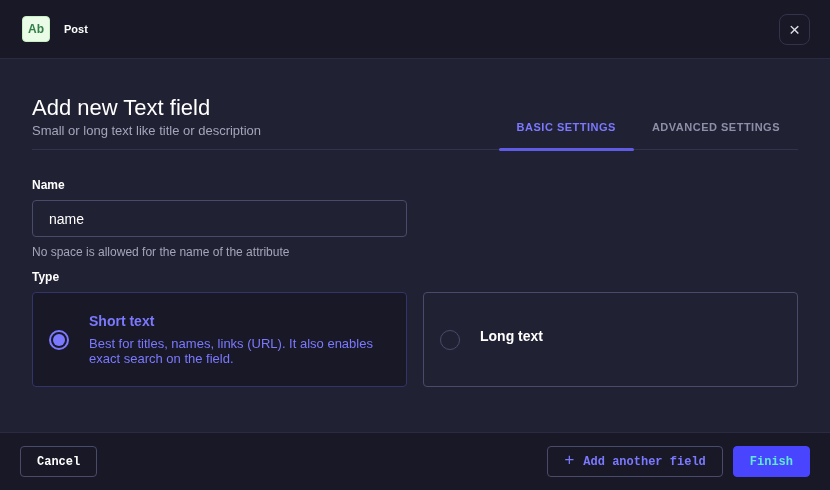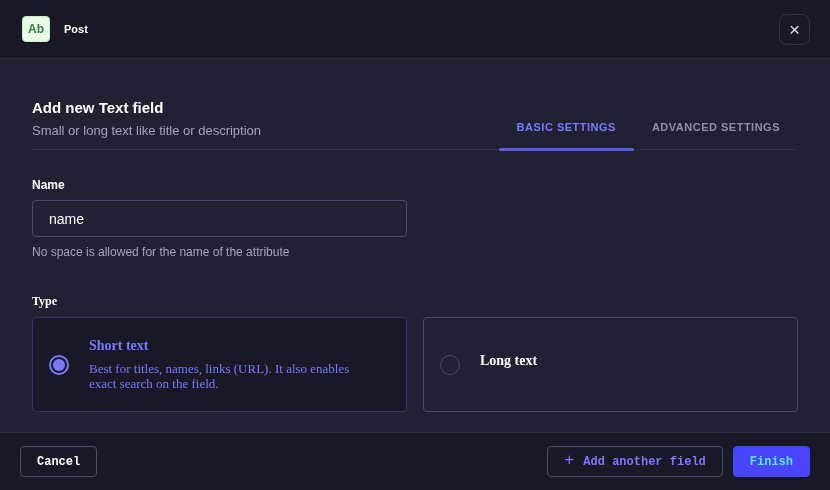--- a/index.html
+++ b/index.html
@@ -47,21 +47,21 @@
   }
 
   
   .modal-body{flex:1 1 auto;padding:0 32px;background:var(--body-bg);}
   .body-header{
     display:flex;justify-content:space-between;align-items:flex-end;
     border-bottom:1px solid var(--divider);
     padding-top:38px;position:relative;
   }
   .heading-block{padding-bottom:10px;}
-  .dialog-title{margin:0;font-size:15px;font-weight:bold;color:#ffffff;line-height:22px;}
+  .dialog-title{margin:0;font-size:22px;font-weight:normal;color:#ffffff;line-height:22px;}
   .dialog-subtitle{margin:4px 0 0 0;font-size:13px;color:var(--muted-text);line-height:16px;}
   .tabs{display:flex;align-items:flex-end;}
   .tab{
     position:relative;padding:0 18px 16px 18px;
     font-size:11px;font-weight:bold;letter-spacing:0.5px;
     color:#8e8ea9;cursor:pointer;background:none;border:none;
     font-family:"Liberation Sans", sans-serif;
   }
   .tab.active{color:var(--accent-text);}
   .tab.active::after{
@@ -72,21 +72,21 @@
   .field-group{margin-top:28px;}
   .field-label{font-size:12px;font-weight:bold;color:#ffffff;display:block;margin-bottom:8px;}
   .text-input{
     width:375px;height:37px;border-radius:4px;
     background:var(--body-bg);border:1px solid var(--border);
     color:#ffffff;font-size:14px;padding:0 16px;outline:none;
     font-family:"Liberation Sans", sans-serif;
   }
   .helper-text{margin:8px 0 0 0;font-size:12px;color:var(--muted-text);}
 
-  .type-group{margin-top:35px;font-family:Liberation Serif, serif;}
+  .type-group{margin-top:11px;}
   .cards{display:flex;gap:16px;margin-top:8px;}
   .card{
     width:375px;height:95px;border-radius:4px;
     border:1px solid var(--border);background:var(--body-bg);
     display:flex;align-items:center;padding:0 16px;cursor:pointer;
   }
   .card.selected{background:var(--selected-card-bg);border-color:var(--selected-card-border);}
   .radio{
     width:20px;height:20px;border-radius:50%;
     border:1px solid var(--border);flex:0 0 20px;position:relative;background:transparent;

